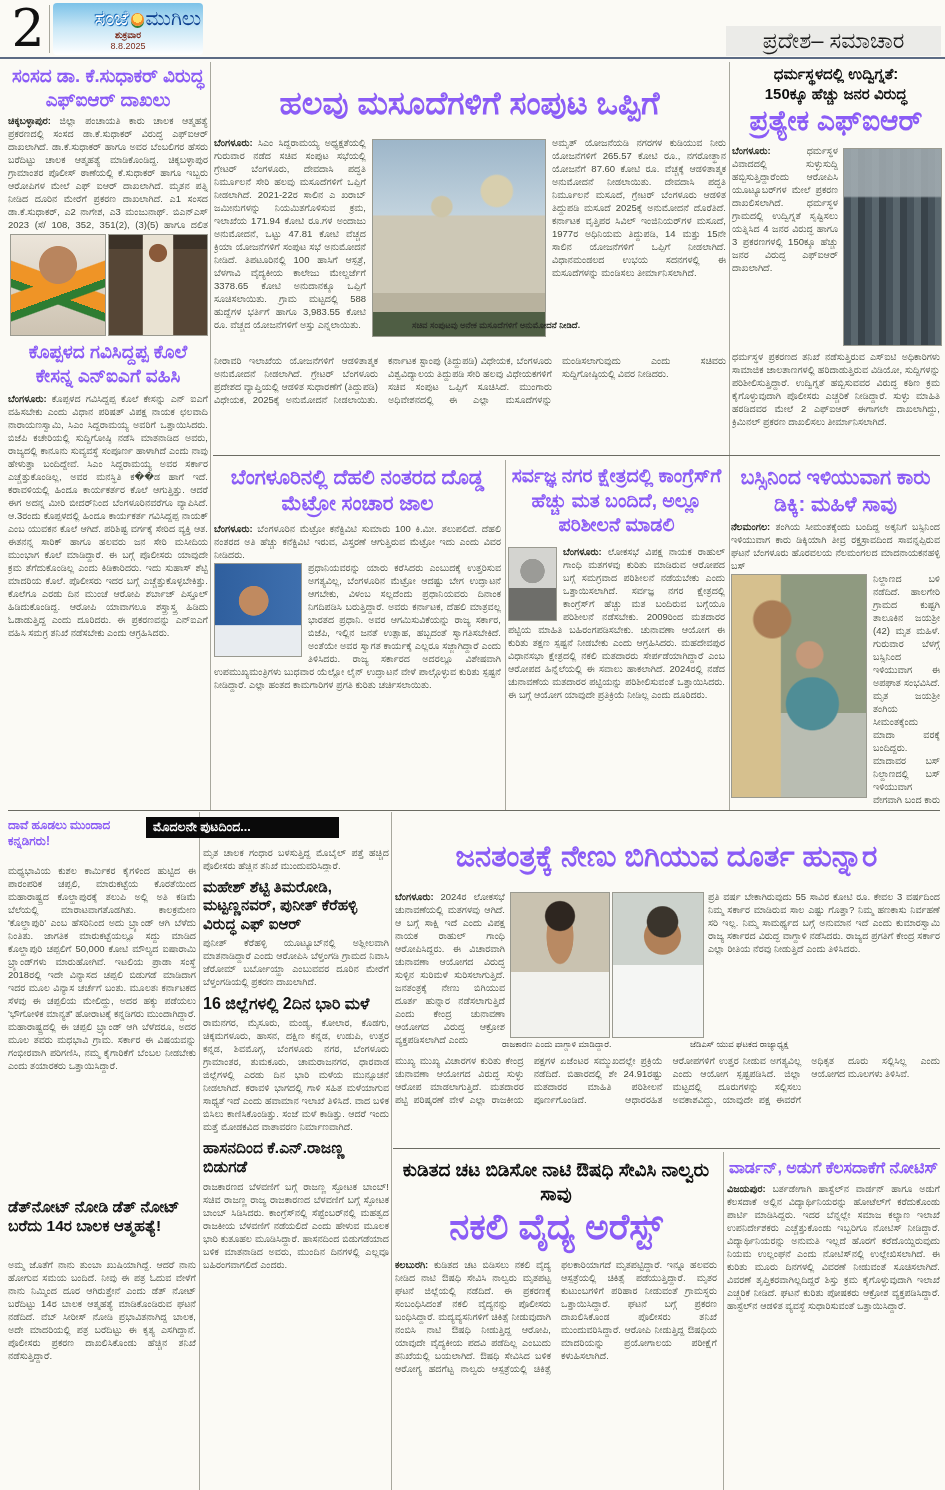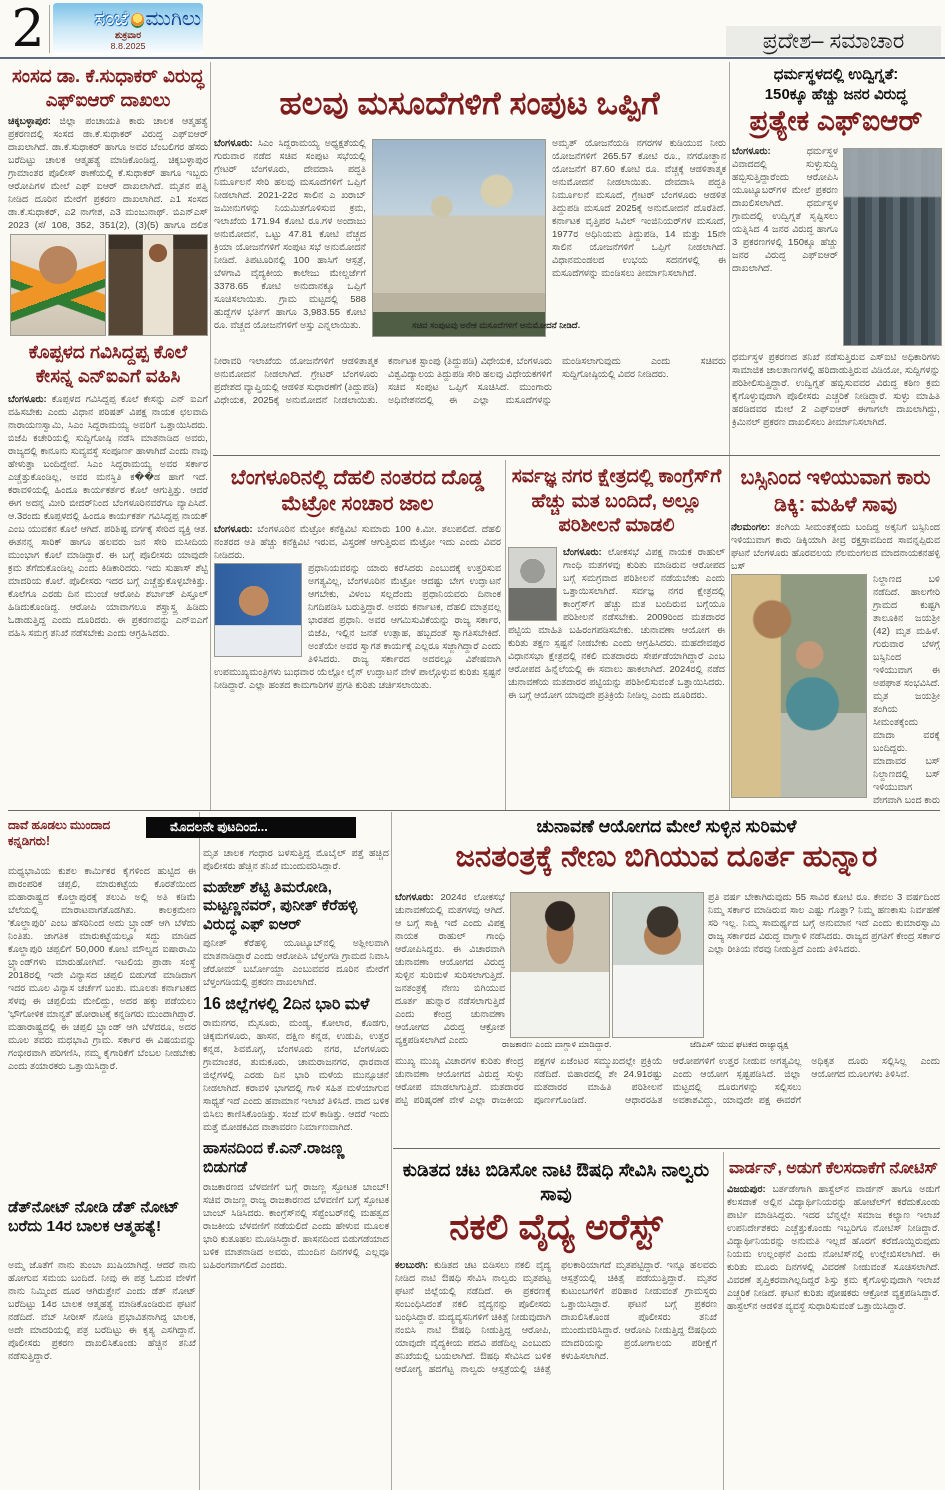--- a/index.html
+++ b/index.html
@@ -1,29 +1,29 @@
 <!DOCTYPE html>
 <html><head>
 <meta charset="utf-8">
 <style>
   html,body{margin:0;padding:0;background:#cfcfcf;}
   .page{position:relative;width:945px;height:1490px;background:#fbfaf5;
         font-family:"Liberation Sans","DejaVu Sans",sans-serif;color:#3e4338;overflow:hidden;margin:0 auto;}
   .abs{position:absolute;}
   .bd{font-size:9.5px;line-height:13px;text-align:justify;overflow:hidden;color:#434a3d;}
   .dl{font-weight:bold;color:#26291f;}
-  .hl{font-weight:bold;color:#7f1d1d;text-align:center;}
+  .hl{font-weight:bold;color:#8b5cf6;text-align:center;}
   .kick{font-weight:bold;color:#0e0e0e;text-align:center;}
   .sub{font-weight:bold;color:#141414;line-height:1.22;margin:6px 0 3px 0;}
   .vr{position:absolute;width:1px;background:#a8a89e;}
   .hr{position:absolute;height:1px;background:#6b6b62;}
   .photo{border:1px solid #9a9a90;}
   .ph-f{float:left;margin:2px 6px 2px 0;}
   .cap{font-size:8.5px;color:#2c2f28;line-height:1.25;}
-  .blackbox{background:#0a0a0a;color:#ffffff;font-weight:bold;font-size:12.5px;line-height:21px;padding-left:24px;}
+  .blackbox{background:#0a0a0a;color:#ffffff;font-weight:bold;font-size:12.5px;line-height:21px;padding-left:7px;}
   .mast-num{font-family:"DejaVu Serif","Liberation Serif",serif;font-size:52px;line-height:56px;color:#111;}
   .logo-panel{background:linear-gradient(180deg,#7cc2e8 0%,#c9e7f6 48%,#ffffff 100%);border-radius:4px;text-align:center;}
   .logo-row{font-size:20px;font-weight:normal;line-height:24px;padding-top:3px;margin-left:40px;}
   .logo-sanje{color:#ffffff;text-shadow:0 0 2px #1a6fbd,1px 1px 0 #1a6fbd,-1px -1px 0 #1a6fbd;}
   .logo-mugilu{color:#0d3f8f;}
   .sun-ic{display:inline-block;width:13px;height:13px;border-radius:50%;
           background:radial-gradient(circle at 50% 40%,#ffe066 0 45%,#f28c28 46% 100%);
           vertical-align:middle;margin:0 2px;box-shadow:0 2px 0 #2e7d32;}
   .logo-day{font-size:9px;font-weight:bold;color:#7a2a1a;line-height:11px;}
   .logo-date{font-size:9px;color:#7a2a1a;line-height:11px;}
@@ -163,21 +163,20 @@
   <div class="abs" style="left:203px;top:846px;width:186px;height:644px;overflow:hidden;">
     <div class="bd">ಮೃತ ಚಾಲಕ ಗಂಧಾರ ಬಳಸುತ್ತಿದ್ದ ಮೊಬೈಲ್ ಪತ್ತೆ ಹಚ್ಚಿದ ಪೊಲೀಸರು ಹೆಚ್ಚಿನ ತನಿಖೆ ಮುಂದುವರಿಸಿದ್ದಾರೆ.</div>
     <div class="sub" style="font-size:15px;">ಮಹೇಶ್ ಶೆಟ್ಟಿ ತಿಮರೋಡಿ, ಮಟ್ಟಣ್ಣನವರ್, ಪುನೀತ್ ಕೆರೆಹಳ್ಳಿ ವಿರುದ್ಧ ಎಫ್ ಐಆರ್</div>
     <div class="bd">ಪುನೀತ್ ಕೆರೆಹಳ್ಳಿ ಯೂಟ್ಯೂಬ್‌ನಲ್ಲಿ ಅಶ್ಲೀಲವಾಗಿ ಮಾತನಾಡಿದ್ದಾರೆ ಎಂದು ಆರೋಪಿಸಿ ಬೆಳ್ತಂಗಡಿ ಗ್ರಾಮದ ನಿವಾಸಿ ಜೆರೋಮ್ ಬರ್ಬೋಯ್ಹಾ ಎಂಬುವವರ ದೂರಿನ ಮೇರೆಗೆ ಬೆಳ್ತಂಗಡಿಯಲ್ಲಿ ಪ್ರಕರಣ ದಾಖಲಾಗಿದೆ.</div>
     <div class="sub" style="font-size:16px;">16 ಜಿಲ್ಲೆಗಳಲ್ಲಿ 2ದಿನ ಭಾರಿ ಮಳೆ</div>
     <div class="bd">ರಾಮನಗರ, ಮೈಸೂರು, ಮಂಡ್ಯ, ಕೋಲಾರ, ಕೊಡಗು, ಚಿಕ್ಕಮಗಳೂರು, ಹಾಸನ, ದಕ್ಷಿಣ ಕನ್ನಡ, ಉಡುಪಿ, ಉತ್ತರ ಕನ್ನಡ, ಶಿವಮೊಗ್ಗ, ಬೆಂಗಳೂರು ನಗರ, ಬೆಂಗಳೂರು ಗ್ರಾಮಾಂತರ, ತುಮಕೂರು, ಚಾಮರಾಜನಗರ, ಧಾರವಾಡ ಜಿಲ್ಲೆಗಳಲ್ಲಿ ಎರಡು ದಿನ ಭಾರಿ ಮಳೆಯ ಮುನ್ಸೂಚನೆ ನೀಡಲಾಗಿದೆ. ಕರಾವಳಿ ಭಾಗದಲ್ಲಿ ಗಾಳಿ ಸಹಿತ ಮಳೆಯಾಗುವ ಸಾಧ್ಯತೆ ಇದೆ ಎಂದು ಹವಾಮಾನ ಇಲಾಖೆ ತಿಳಿಸಿದೆ. ವಾದ ಬಳಿಕ ಬಿಸಿಲು ಕಾಣಿಸಿಕೊಂಡಿತ್ತು. ಸಂಜೆ ಮಳೆ ಕಾಡಿತ್ತು. ಆದರೆ ಇಂದು ಮತ್ತೆ ಮೋಡಕವಿದ ವಾತಾವರಣ ನಿರ್ಮಾಣವಾಗಿದೆ.</div>
     <div class="sub" style="font-size:15.5px;">ಹಾಸನದಿಂದ ಕೆ.ಎನ್.ರಾಜಣ್ಣ ಬಿಡುಗಡೆ</div>
     <div class="bd">ರಾಜಕಾರಣದ ಬೆಳವಣಿಗೆ ಬಗ್ಗೆ ರಾಜಣ್ಣ ಸ್ಫೋಟಕ ಬಾಂಬ್! ಸಚಿವ ರಾಜಣ್ಣ ರಾಜ್ಯ ರಾಜಕಾರಣದ ಬೆಳವಣಿಗೆ ಬಗ್ಗೆ ಸ್ಫೋಟಕ ಬಾಂಬ್ ಸಿಡಿಸಿದರು. ಕಾಂಗ್ರೆಸ್‌ನಲ್ಲಿ ಸೆಪ್ಟೆಂಬರ್‌ನಲ್ಲಿ ಮಹತ್ವದ ರಾಜಕೀಯ ಬೆಳವಣಿಗೆ ನಡೆಯಲಿದೆ ಎಂದು ಹೇಳುವ ಮೂಲಕ ಭಾರಿ ಕುತೂಹಲ ಮೂಡಿಸಿದ್ದಾರೆ. ಹಾಸನದಿಂದ ಬಿಡುಗಡೆಯಾದ ಬಳಿಕ ಮಾತನಾಡಿದ ಅವರು, ಮುಂದಿನ ದಿನಗಳಲ್ಲಿ ಎಲ್ಲವೂ ಬಹಿರಂಗವಾಗಲಿದೆ ಎಂದರು.</div>
   </div>
 
-  <div class="abs kick" style="left:393px;top:816px;width:547px;font-size:17.5px;">ಚುನಾವಣೆ ಆಯೋಗದ ಮೇಲೆ ಸುಳ್ಳಿನ ಸುರಿಮಳೆ</div>
   <div class="abs hl" style="left:393px;top:840px;width:547px;font-size:29px;line-height:1.15;">ಜನತಂತ್ರಕ್ಕೆ ನೇಣು ಬಿಗಿಯುವ ದೂರ್ತ ಹುನ್ನಾರ</div>
   <div class="abs bd" style="left:395px;top:890px;width:110px;height:158px;">
     <span class="dl">ಬೆಂಗಳೂರು:</span>
     <span>2024ರ ಲೋಕಸಭೆ ಚುನಾವಣೆಯಲ್ಲಿ ಮತಗಳವು ಆಗಿದೆ. ಆ ಬಗ್ಗೆ ಸಾಕ್ಷಿ ಇದೆ ಎಂದು ವಿಪಕ್ಷ ನಾಯಕ ರಾಹುಲ್ ಗಾಂಧಿ ಆರೋಪಿಸಿದ್ದರು. ಈ ವಿಚಾರವಾಗಿ ಚುನಾವಣಾ ಆಯೋಗದ ವಿರುದ್ಧ ಸುಳ್ಳಿನ ಸುರಿಮಳೆ ಸುರಿಸಲಾಗುತ್ತಿದೆ. ಜನತಂತ್ರಕ್ಕೆ ನೇಣು ಬಿಗಿಯುವ ದೂರ್ತ ಹುನ್ನಾರ ನಡೆಸಲಾಗುತ್ತಿದೆ ಎಂದು ಕೇಂದ್ರ ಚುನಾವಣಾ ಆಯೋಗದ ವಿರುದ್ಧ ಆಕ್ರೋಶ ವ್ಯಕ್ತಪಡಿಸಲಾಗಿದೆ ಎಂದು</span>
   </div>
   <div class="abs photo" style="left:510px;top:892px;width:98px;height:144px;background:
        radial-gradient(circle at 50% 16%,#2e2620 0 11%,rgba(0,0,0,0) 12%),
        radial-gradient(ellipse at 50% 30%,#b98a63 0 19%,rgba(0,0,0,0) 20%),
        linear-gradient(180deg,#c9c2b0 0 55%,#f2f2ee 55% 100%);"></div>
   <div class="abs photo" style="left:612px;top:892px;width:90px;height:144px;background:

